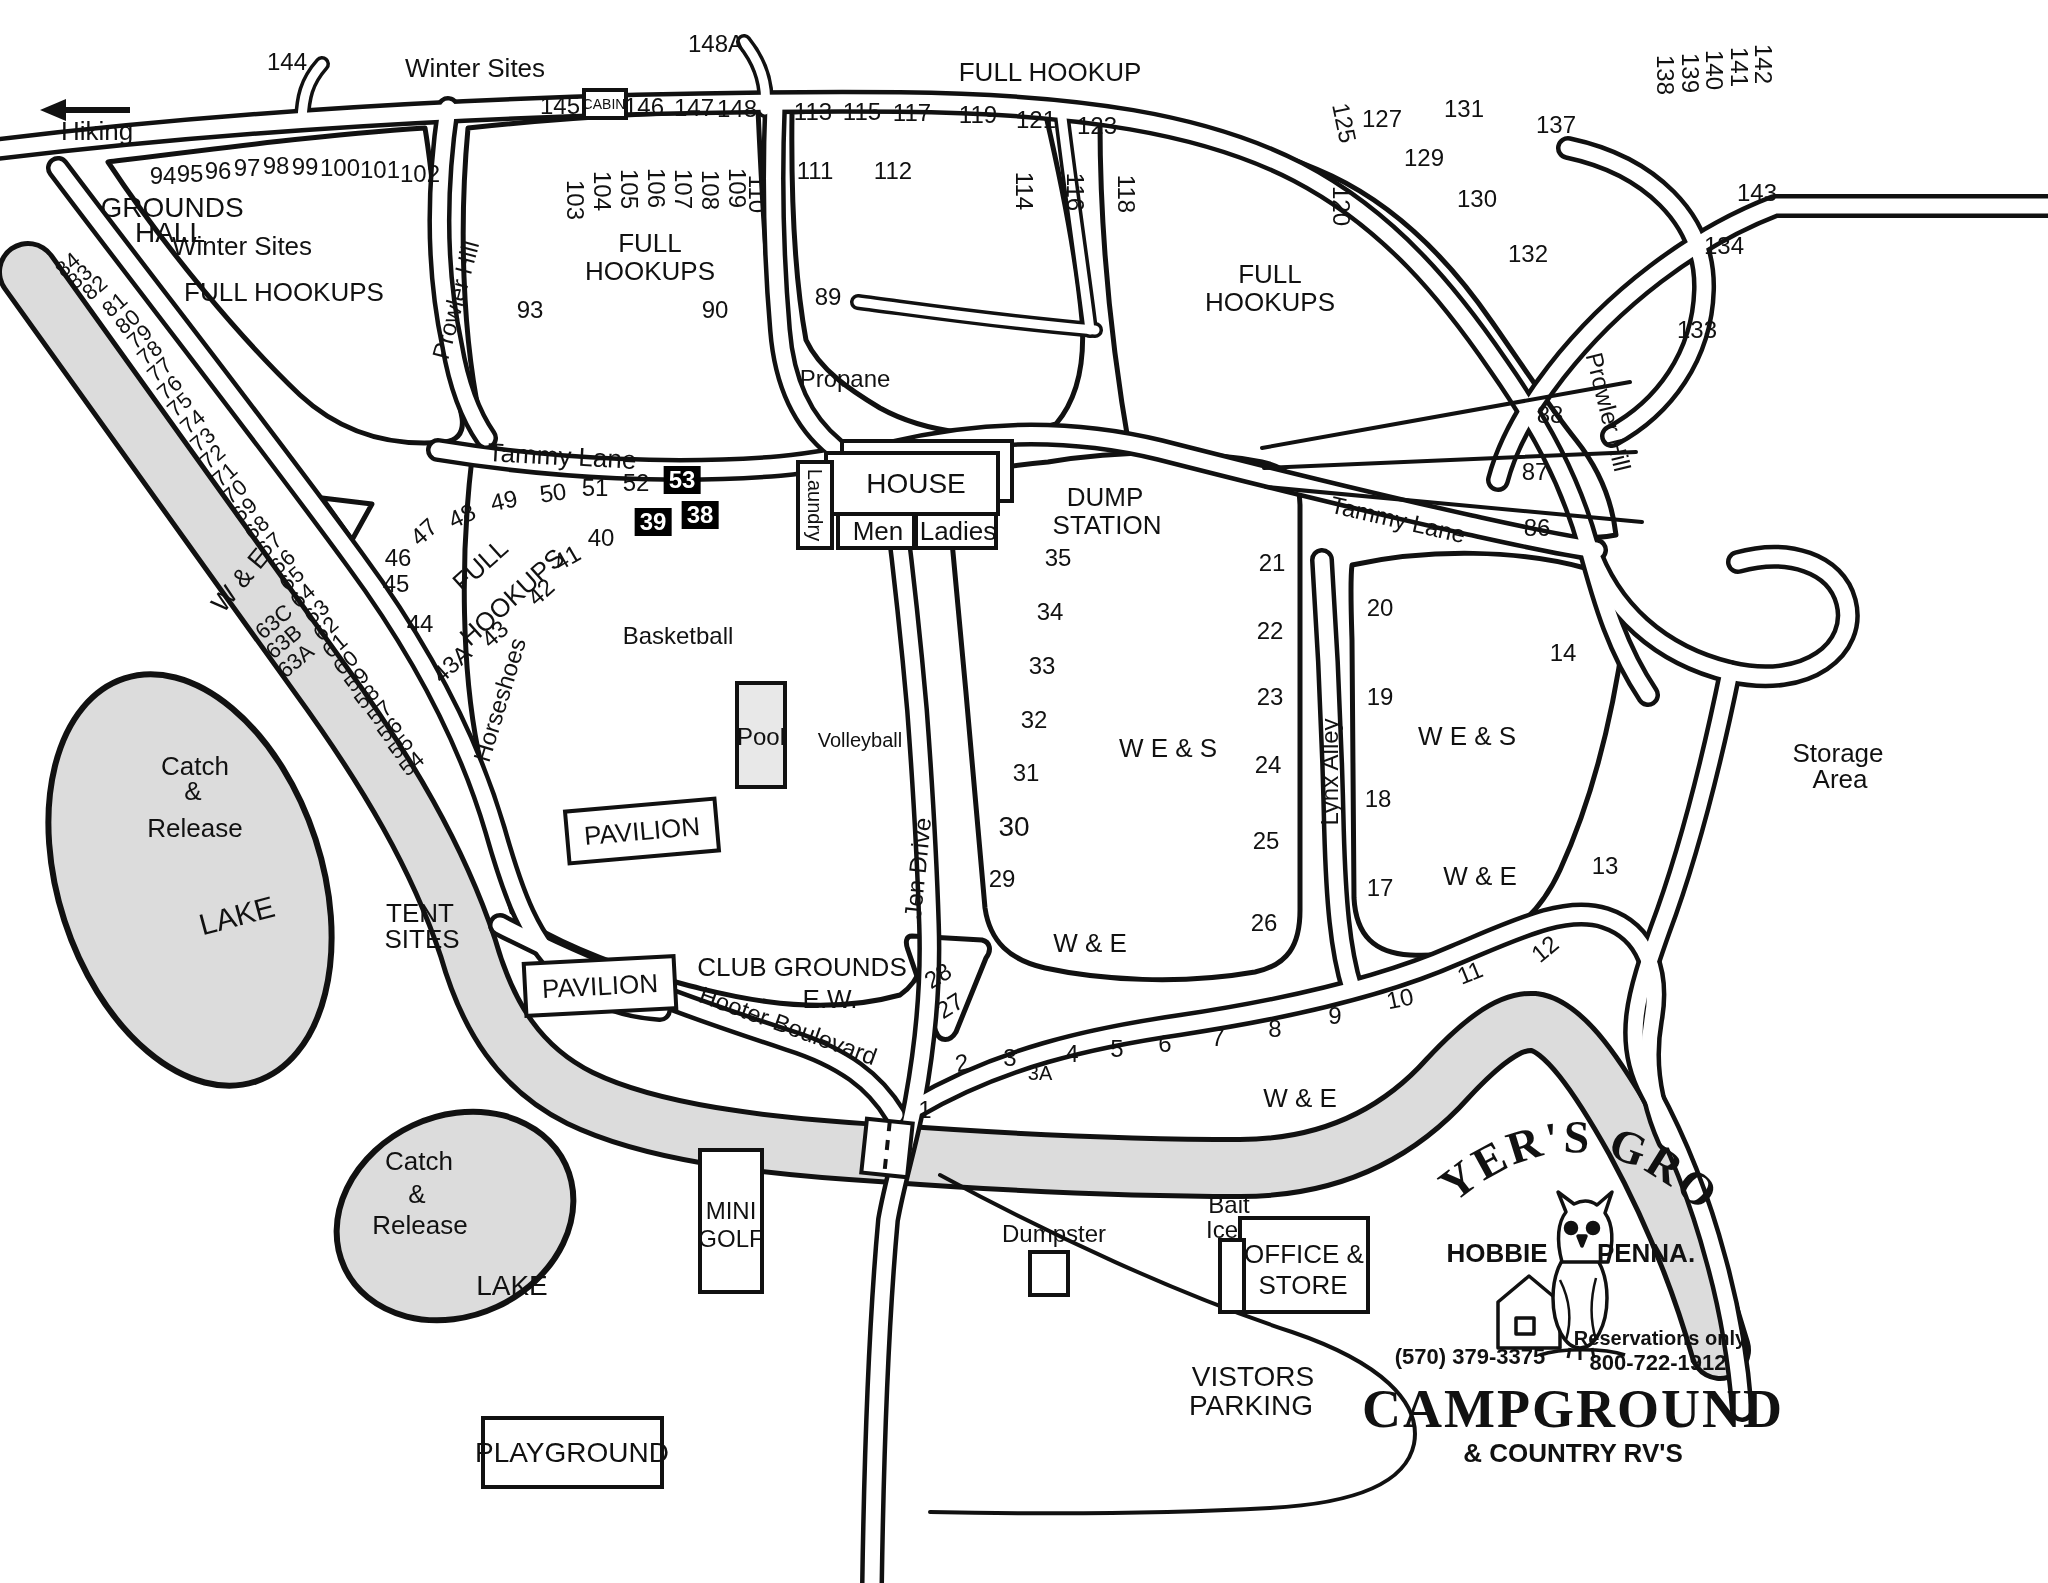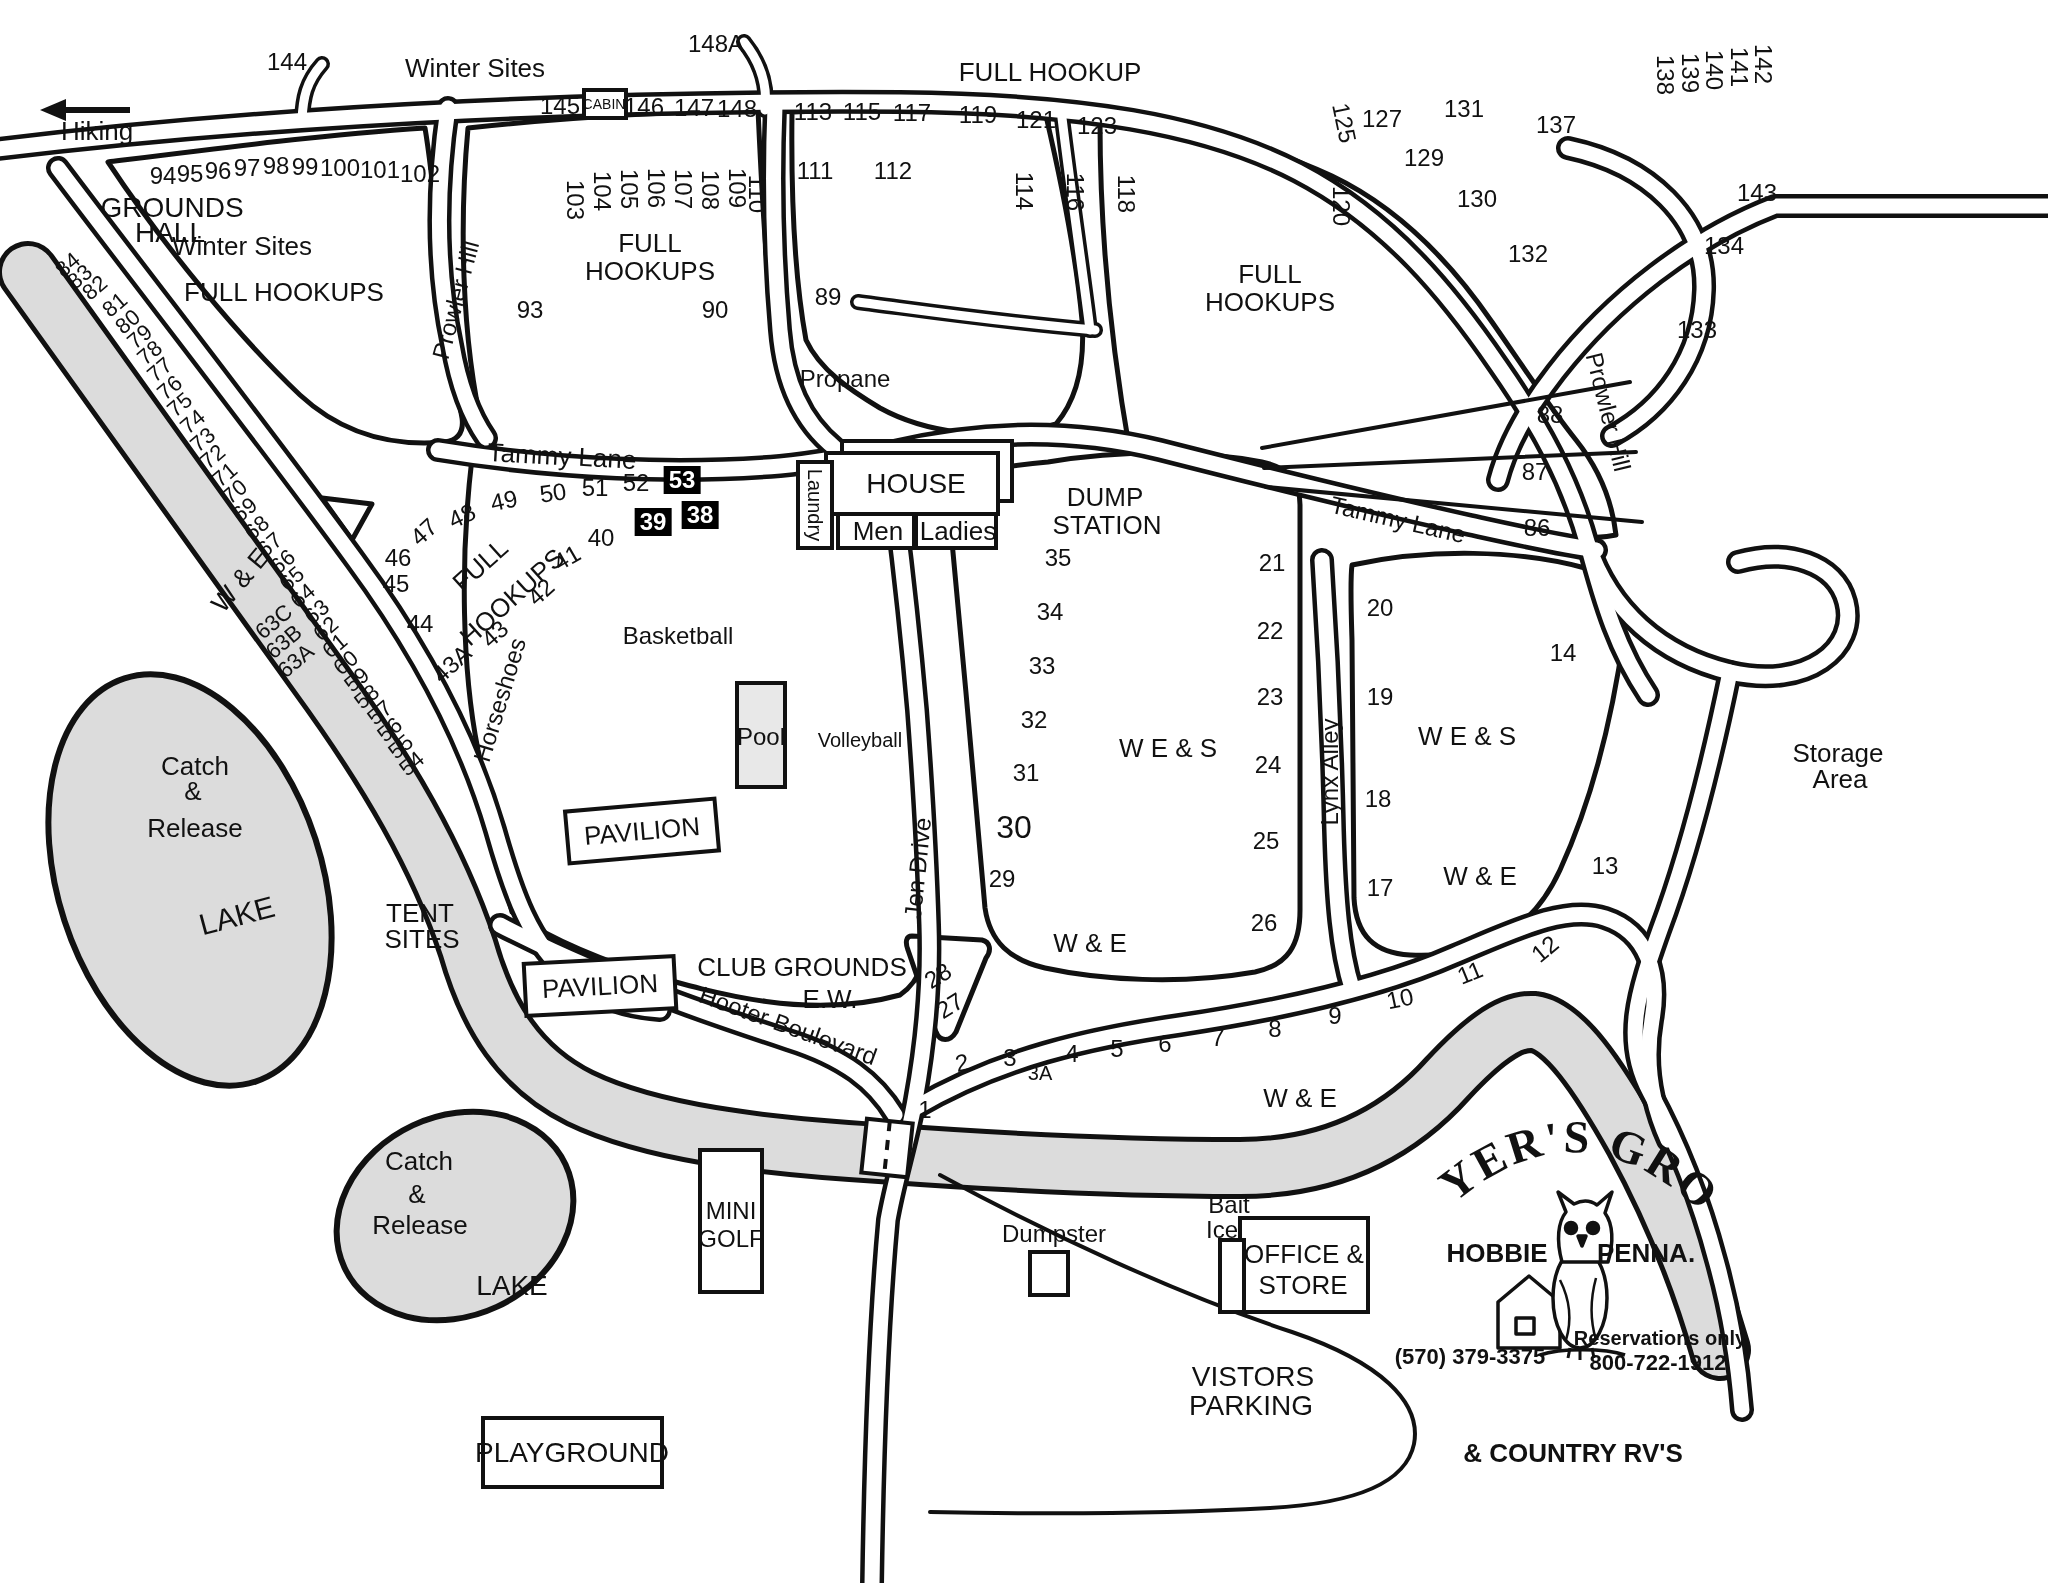--- a/index.html
+++ b/index.html
@@ -293,21 +293,21 @@
       <span class="lbl" style="left: 878px; top: 531px; font-size: 26px; transform: translate(-50%, -50%);">Men</span>
       <span class="lbl" style="left: 958px; top: 531px; font-size: 26px; transform: translate(-50%, -50%);">Ladies</span>
       <span class="lbl" style="left: 815px; top: 505px; font-size: 20px; transform: translate(-50%, -50%) rotate(90deg);">Laundry</span>
       <span class="lbl" style="left: 1105px; top: 497px; font-size: 26px; transform: translate(-50%, -50%);">DUMP</span>
       <span class="lbl" style="left: 1107px; top: 525px; font-size: 26px; transform: translate(-50%, -50%);">STATION</span>
       <span class="lbl" style="left: 1058px; top: 558px; font-size: 24px; transform: translate(-50%, -50%);">35</span>
       <span class="lbl" style="left: 1050px; top: 612px; font-size: 24px; transform: translate(-50%, -50%);">34</span>
       <span class="lbl" style="left: 1042px; top: 666px; font-size: 24px; transform: translate(-50%, -50%);">33</span>
       <span class="lbl" style="left: 1034px; top: 720px; font-size: 24px; transform: translate(-50%, -50%);">32</span>
       <span class="lbl" style="left: 1026px; top: 773px; font-size: 24px; transform: translate(-50%, -50%);">31</span>
-      <span class="lbl" style="left: 1014px; top: 827px; font-size: 32px; transform: translate(-50%, -50%);">30</span>
+      <span class="lbl" style="left: 1014px; top: 827px; font-size: 28px; transform: translate(-50%, -50%);">30</span>
       <span class="lbl" style="left: 1002px; top: 879px; font-size: 24px; transform: translate(-50%, -50%);">29</span>
       <span class="lbl" style="left: 1272px; top: 563px; font-size: 24px; transform: translate(-50%, -50%);">21</span>
       <span class="lbl" style="left: 1270px; top: 631px; font-size: 24px; transform: translate(-50%, -50%);">22</span>
       <span class="lbl" style="left: 1270px; top: 697px; font-size: 24px; transform: translate(-50%, -50%);">23</span>
       <span class="lbl" style="left: 1268px; top: 765px; font-size: 24px; transform: translate(-50%, -50%);">24</span>
       <span class="lbl" style="left: 1266px; top: 841px; font-size: 24px; transform: translate(-50%, -50%);">25</span>
       <span class="lbl" style="left: 1264px; top: 923px; font-size: 24px; transform: translate(-50%, -50%);">26</span>
       <span class="lbl" style="left: 1168px; top: 748px; font-size: 26px; transform: translate(-50%, -50%);">W E &amp; S</span>
       <span class="lbl" style="left: 1090px; top: 943px; font-size: 26px; transform: translate(-50%, -50%);">W &amp; E</span>
       <span class="lbl" style="left: 1330px; top: 772px; font-size: 24px; transform: translate(-50%, -50%) rotate(-90deg);">Lynx Alley</span>
@@ -353,15 +353,16 @@
       <span class="lbl" style="left: 1304px; top: 1254px; font-size: 26px; transform: translate(-50%, -50%);">OFFICE &amp;</span>
       <span class="lbl" style="left: 1303px; top: 1285px; font-size: 26px; transform: translate(-50%, -50%);">STORE</span>
       <span class="lbl" style="left: 1253px; top: 1377px; font-size: 28px; transform: translate(-50%, -50%);">VISTORS</span>
       <span class="lbl" style="left: 1251px; top: 1406px; font-size: 28px; transform: translate(-50%, -50%);">PARKING</span>
       <span class="lbl" style="left: 572px; top: 1453px; font-size: 28px; transform: translate(-50%, -50%);">PLAYGROUND</span>
       <span class="lbl b" style="left: 1497px; top: 1253px; font-size: 26px; transform: translate(-50%, -50%);">HOBBIE</span>
       <span class="lbl b" style="left: 1646px; top: 1253px; font-size: 26px; transform: translate(-50%, -50%);">PENNA.</span>
       <span class="lbl b" style="left: 1470px; top: 1357px; font-size: 22px; transform: translate(-50%, -50%); text-align: right;">(570) 379-3375</span>
       <span class="lbl b" style="left: 1660px; top: 1338px; font-size: 20px; transform: translate(-50%, -50%);">Reservations only</span>
       <span class="lbl b" style="left: 1658px; top: 1363px; font-size: 22px; transform: translate(-50%, -50%);">800-722-1912</span>
+      <span class="lbl b serif" style="left: 1573px; top: 1409px; font-size: 54px; transform: translate(-50%, -50%);">CAMPGROUND</span>
       <span class="lbl b" style="left: 1573px; top: 1453px; font-size: 26px; transform: translate(-50%, -50%);">&amp; COUNTRY RV'S</span>
     </div>
 </div>
 
 </body></html>

